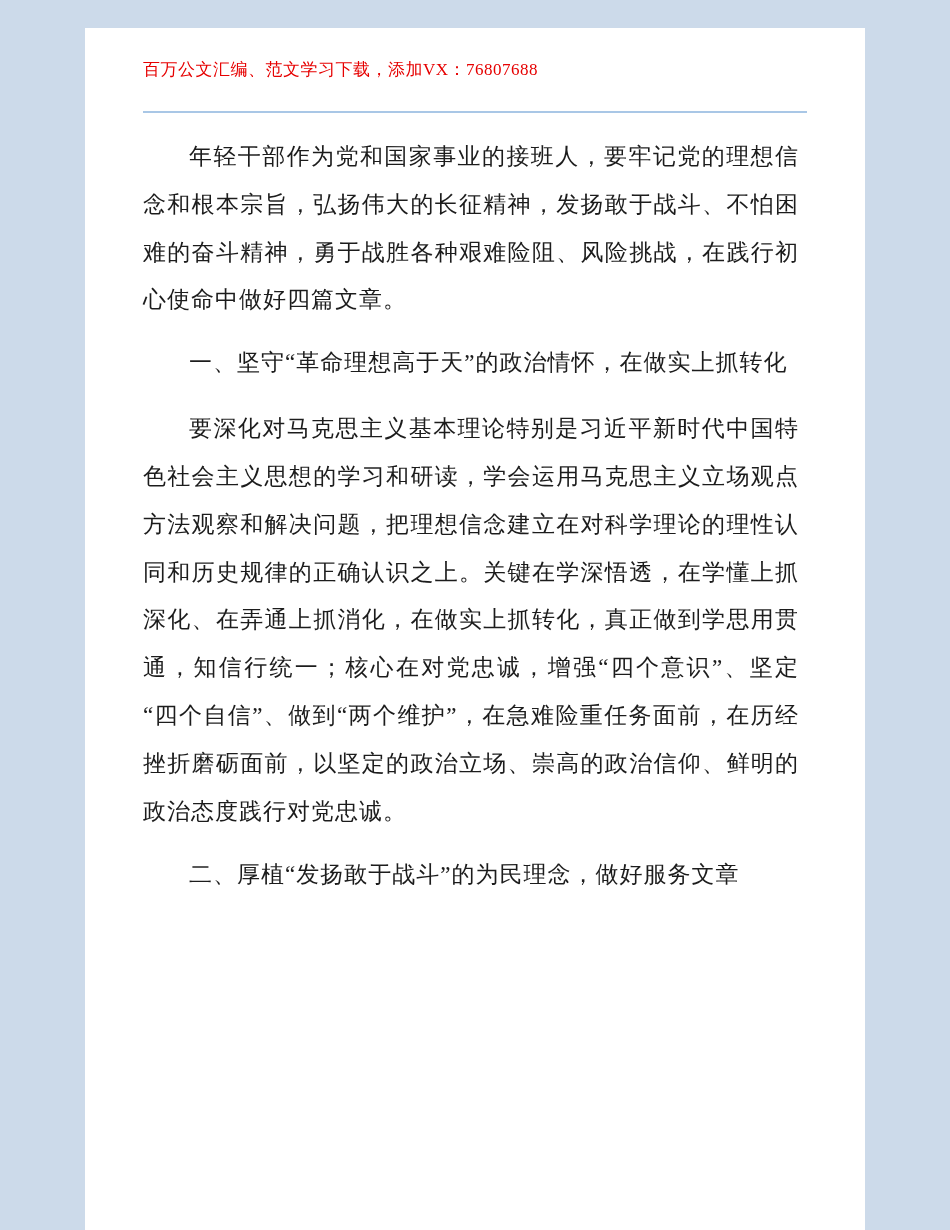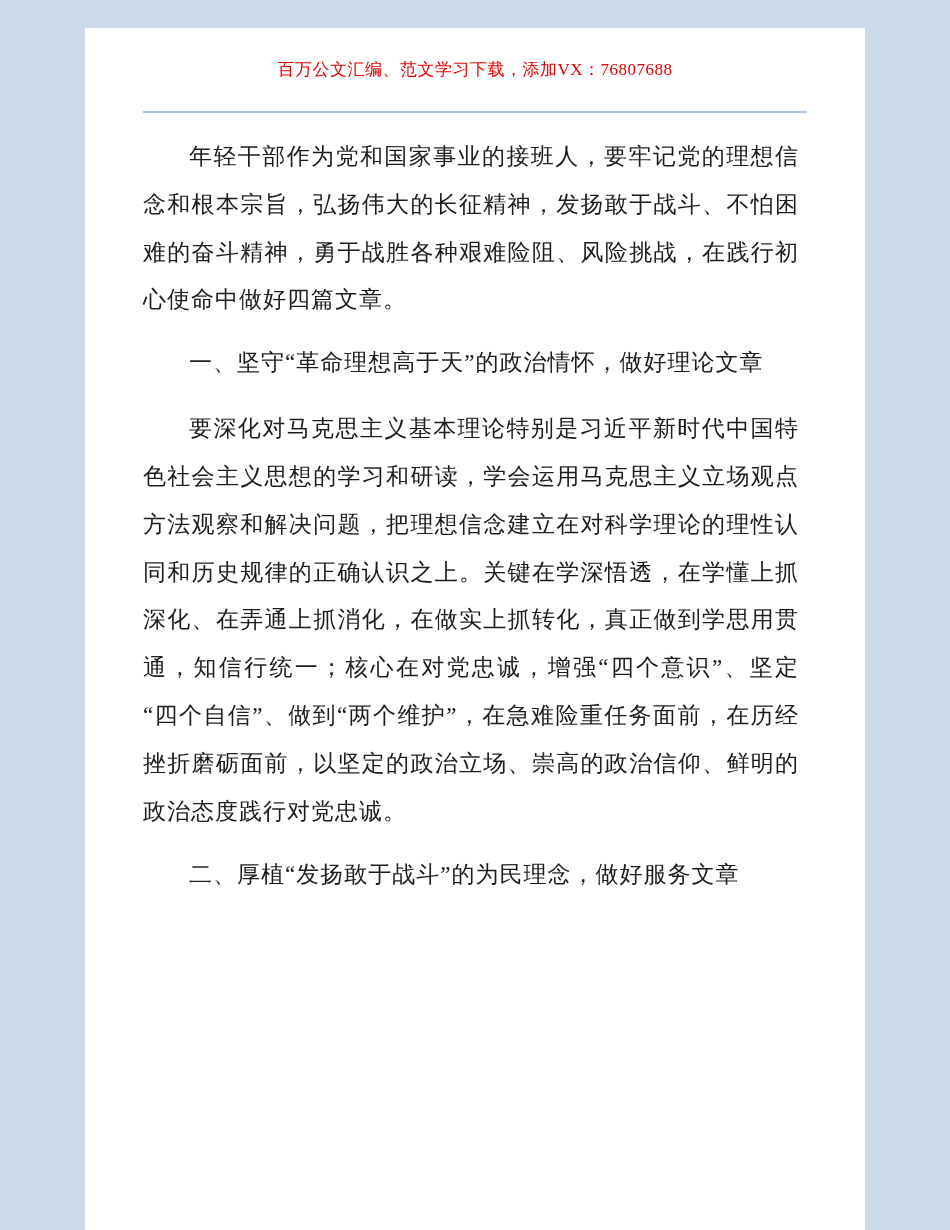--- a/index.html
+++ b/index.html
@@ -15,21 +15,21 @@
   }
   .page {
     width: 780px;
     margin: 28px auto 0 auto;
     background: #ffffff;
     min-height: 1202px;
     box-sizing: border-box;
     padding: 22px 58px 60px 58px;
   }
   .notice {
-    text-align: center;
+    text-align: left;
     color: #e60000;
     font-size: 17px;
     letter-spacing: 0.5px;
     margin: 8px 0 30px 0;
     font-family: "Liberation Serif", "DejaVu Serif", serif;
   }
   .doc-title {
     font-family: "Liberation Sans", "DejaVu Sans", sans-serif;
     font-weight: 700;
     font-size: 32px;
@@ -62,20 +62,20 @@
 
 <div class="page">
 
   <div class="notice">百万公文汇编、范文学习下载，添加VX：76807688</div>
 
 
   <div class="title-underline"></div>
 
   <p class="para">年轻干部作为党和国家事业的接班人，要牢记党的理想信念和根本宗旨，弘扬伟大的长征精神，发扬敢于战斗、不怕困难的奋斗精神，勇于战胜各种艰难险阻、风险挑战，在践行初心使命中做好四篇文章。</p>
 
-  <p class="para section-heading">一、坚守“革命理想高于天”的政治情怀，做好理论文章</p>
+  <p class="para section-heading">一、坚守“革命理想高于天”的政治情怀，在做实上抓转化</p>
 
   <p class="para">要深化对马克思主义基本理论特别是习近平新时代中国特色社会主义思想的学习和研读，学会运用马克思主义立场观点方法观察和解决问题，把理想信念建立在对科学理论的理性认同和历史规律的正确认识之上。关键在学深悟透，在学懂上抓深化、在弄通上抓消化，在做实上抓转化，真正做到学思用贯通，知信行统一；核心在对党忠诚，增强“四个意识”、坚定“四个自信”、做到“两个维护”，在急难险重任务面前，在历经挫折磨砺面前，以坚定的政治立场、崇高的政治信仰、鲜明的政治态度践行对党忠诚。</p>
 
   <p class="para section-heading">二、厚植“发扬敢于战斗”的为民理念，做好服务文章</p>
 
 
 </div>
 
 </body></html>

